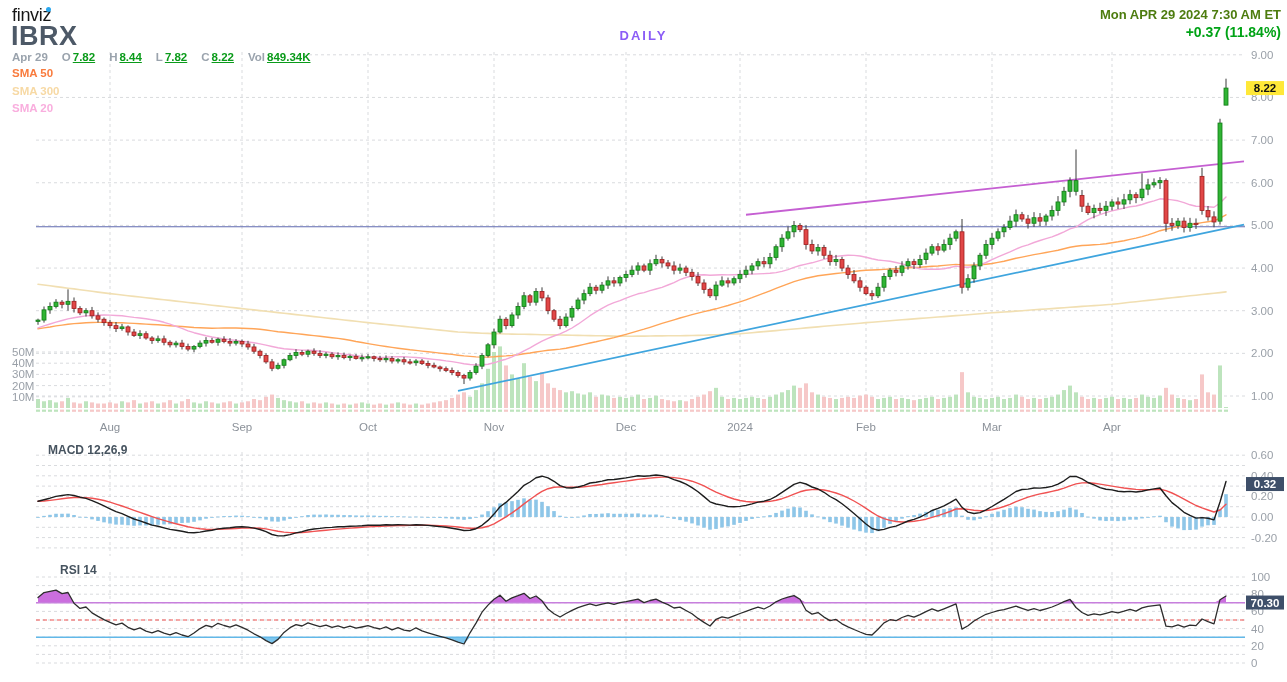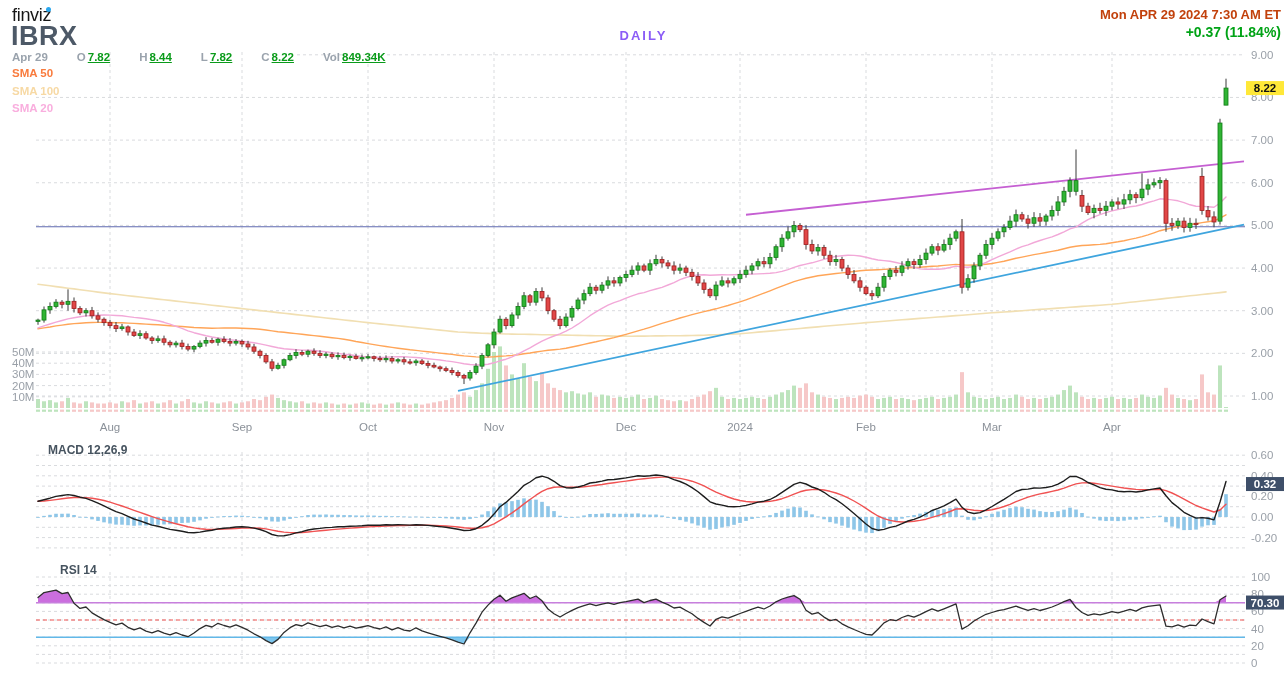--- a/index.html
+++ b/index.html
@@ -2,27 +2,27 @@
 <html><head>
 <meta charset="utf-8">
 <style>
   html,body{margin:0;padding:0;background:#fff;}
   .page{position:relative;width:1287px;height:682px;background:#ffffff;overflow:hidden;
         font-family:"Liberation Sans",sans-serif;}
   .abs{position:absolute;}
   .logo{left:12px;top:5px;font-size:18px;font-weight:400;color:#161616;letter-spacing:-0.3px;}
   .logo-dot{left:45.5px;top:7px;width:5px;height:5px;border-radius:50%;background:#2aa7ee;}
   .ticker{left:11px;top:21px;font-size:27px;font-weight:700;color:#4d5967;letter-spacing:0.5px;}
-  .quote-row{left:12px;top:51px;font-size:11.5px;font-weight:700;color:#9aa3ad;display:flex;gap:29px;white-space:nowrap;}
+  .quote-row{left:12px;top:51px;font-size:11.5px;font-weight:700;color:#9aa3ad;display:flex;gap:14px;white-space:nowrap;}
   .quote-row .pair{display:flex;gap:2px;}
   .quote-row .val{color:#0a9b1a;text-decoration:underline;}
   .legend{left:12px;top:65px;font-size:11.5px;font-weight:700;line-height:17.5px;}
   .daily{left:50%;top:28px;transform:translateX(-50%);font-size:13px;font-weight:700;
          letter-spacing:2px;color:#8b5cf6;}
-  .datetime{right:6px;top:7px;font-size:13px;font-weight:700;color:#c2410c;text-align:right;}
+  .datetime{right:6px;top:7px;font-size:13px;font-weight:700;color:#4d7c0f;text-align:right;}
   .change{right:6px;top:24px;font-size:14px;font-weight:700;color:#00a316;text-align:right;}
   .panel-title{font-size:12px;font-weight:700;color:#46535f;padding-left:40px;}
   .macd-title{left:8px;top:443px;}
   .rsi-title{left:20px;top:563px;}
   svg text{font-family:"Liberation Sans",sans-serif;}
 </style>
 </head>
 <body>
 
 <div class="page">
@@ -1165,21 +1165,21 @@
         <span class="val">8.22</span>
       </span>
     <span class="pair">
         <span>Vol</span>
         <span class="val">849.34K</span>
       </span>
   </div>
 
   <div class="abs legend">
     <div style="color: rgb(249, 123, 61);">SMA 50</div>
-    <div style="color: rgb(247, 217, 164);">SMA 100</div>
+    <div style="color: rgb(247, 217, 164);">SMA 300</div>
     <div style="color: rgb(249, 174, 222);">SMA 20</div>
   </div>
 
   <div class="abs daily">DAILY</div>
   <div class="abs datetime">Mon APR 29 2024 7:30 AM ET</div>
   <div class="abs change">+0.37 (11.84%)</div>
 
   <div class="abs panel-title macd-title">MACD 12,26,9</div>
   <div class="abs panel-title rsi-title">RSI 14</div>
 

